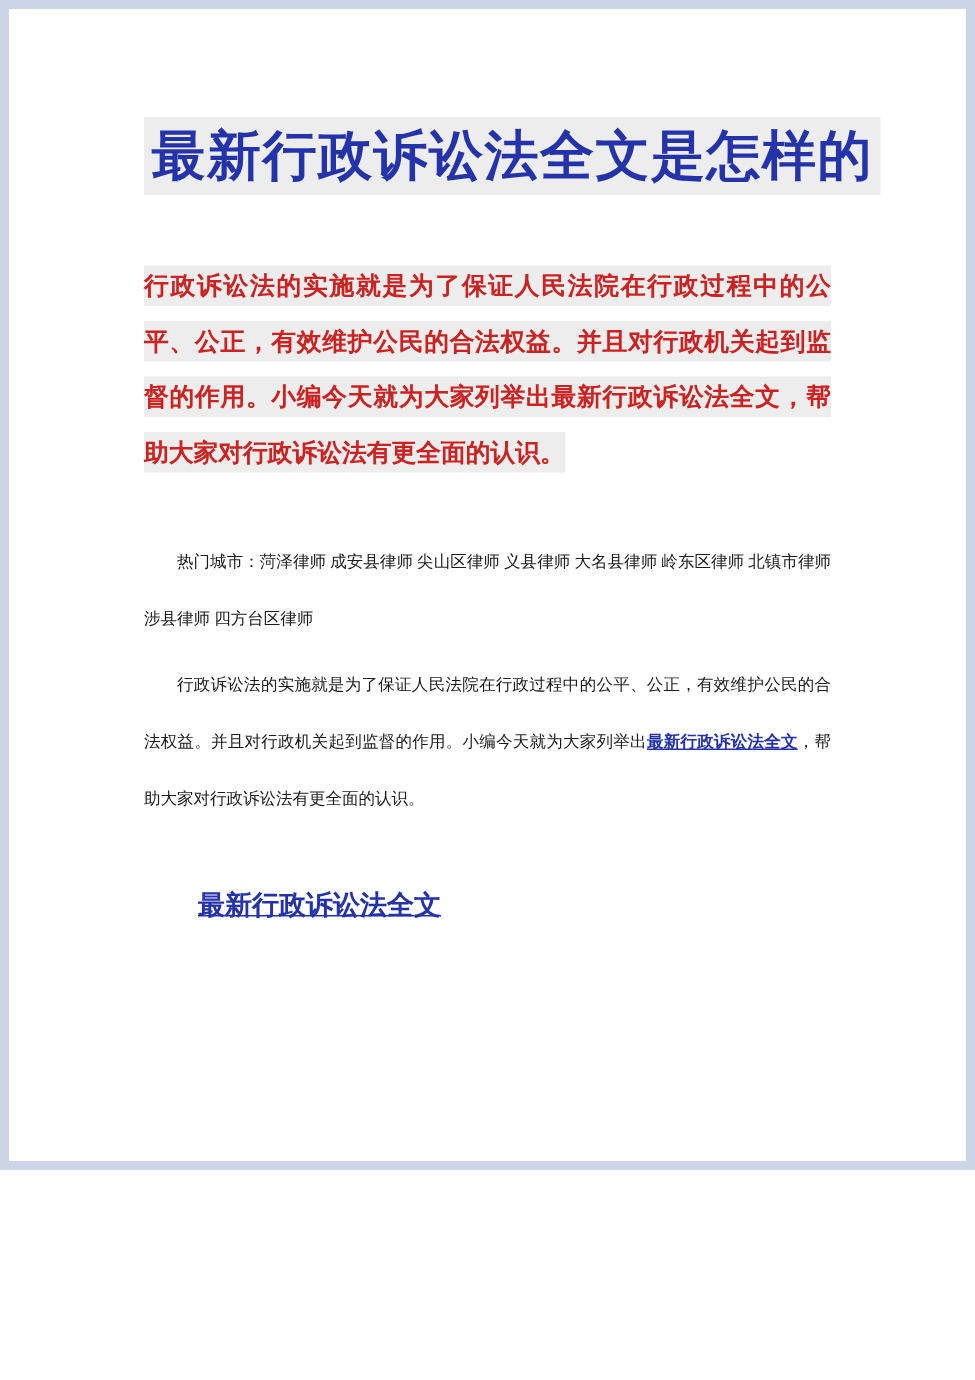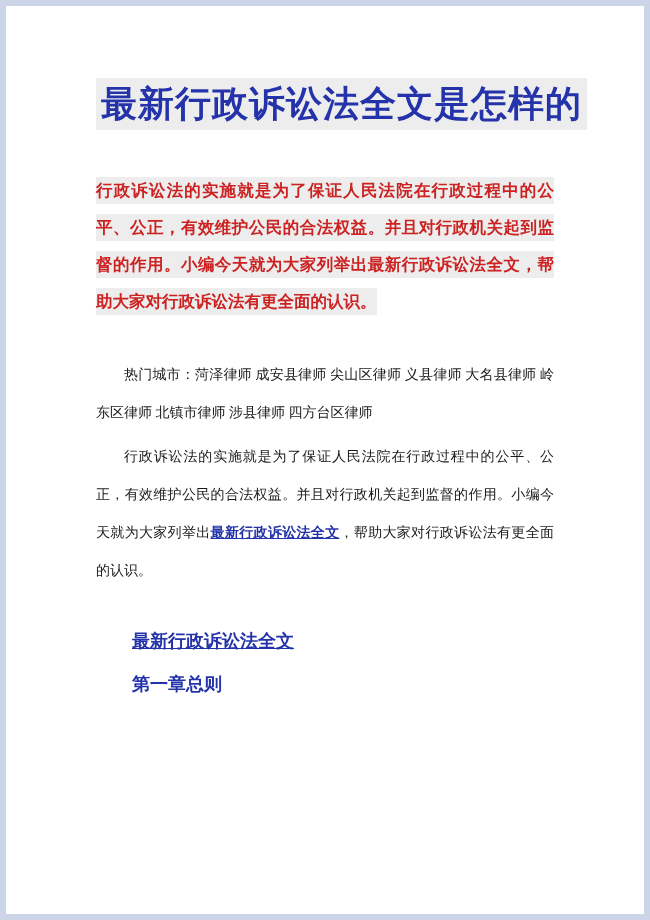--- a/index.html
+++ b/index.html
@@ -10,21 +10,21 @@
     --frame-blue:#ccd4e8;
     --ink:#1a1a1a;
   }
   *{margin:0;padding:0;box-sizing:border-box;}
   html,body{width:650px;}
   body{
     font-family:"Liberation Serif","DejaVu Serif",serif;
     background:#fff;
   }
   .frame{
-    width:650px;height:920px;
+    width:650px;height:780px;
     border:6px solid var(--frame-blue);
     background:#fff;
     overflow:hidden;
   }
   .page{
     width:100%;height:100%;
     padding:70px 90px 0 90px;
   }
   .doc-title{
     font-size:36px;
@@ -46,21 +46,21 @@
     font-weight:bold;
     color:var(--text-red);
   }
   .summary .hl{
     background:var(--hl-gray);
     padding:4px 0;
     -webkit-box-decoration-break:clone;
     box-decoration-break:clone;
   }
   .body-par{
-    font-size:14px;
+    font-size:11px;
     line-height:38px;
     color:var(--ink);
     text-indent:2em;
   }
   .hot-cities{ margin-top:36px; }
   .intro{ margin-top:6px; }
   .inline-link{
     color:var(--link-blue);
     font-weight:bold;
     text-decoration:underline;
@@ -91,17 +91,16 @@
     <h1 class="doc-title"><span class="hl">最新行政诉讼法全文是怎样的</span></h1>
 
     <p class="summary"><span class="hl">行政诉讼法的实施就是为了保证人民法院在行政过程中的公平、公正，有效维护公民的合法权益。并且对行政机关起到监督的作用。小编今天就为大家列举出最新行政诉讼法全文，帮助大家对行政诉讼法有更全面的认识。</span></p>
 
     <p class="body-par hot-cities"><span>热门城市：</span><span>菏泽律师 成安县律师 尖山区律师 义县律师 大名县律师 岭东区律师 北镇市律师 涉县律师 四方台区律师</span></p>
 
     <p class="body-par intro"><span>行政诉讼法的实施就是为了保证人民法院在行政过程中的公平、公正，有效维护公民的合法权益。并且对行政机关起到监督的作用。小编今天就为大家列举出</span><a class="inline-link">最新行政诉讼法全文</a><span>，帮助大家对行政诉讼法有更全面的认识。</span></p>
 
     <p class="heading heading-1"><a class="heading-link">最新行政诉讼法全文</a></p>
 
-    <p class="heading heading-2">第一章总则</p>
 
 
   </div>
 </div>
 
 </body></html>

